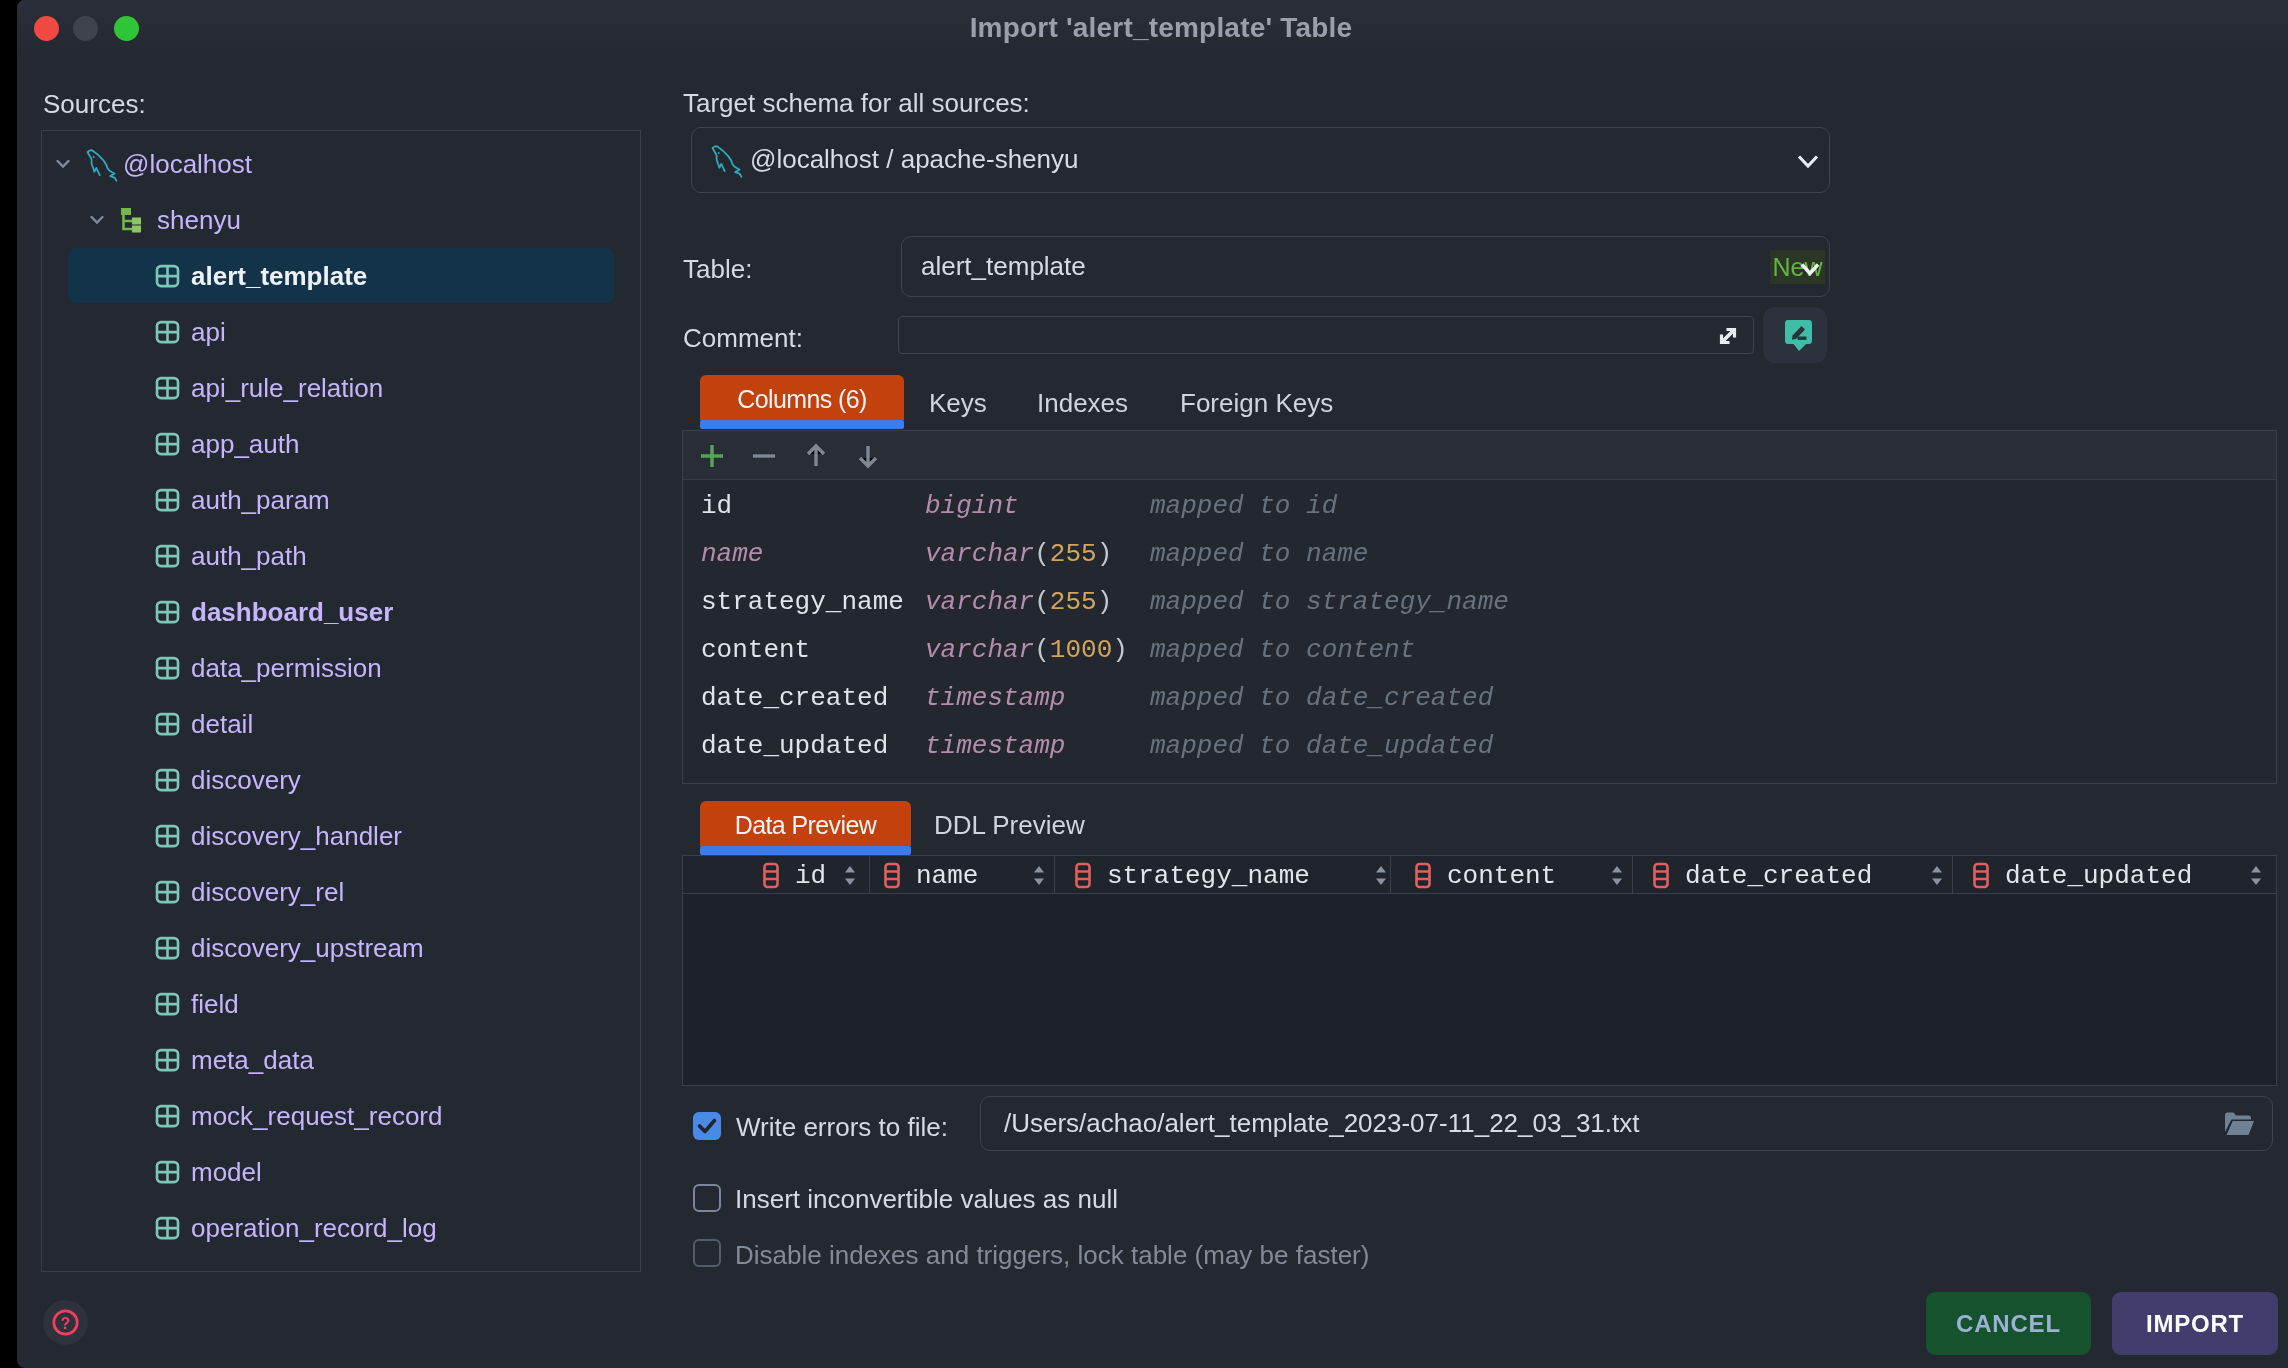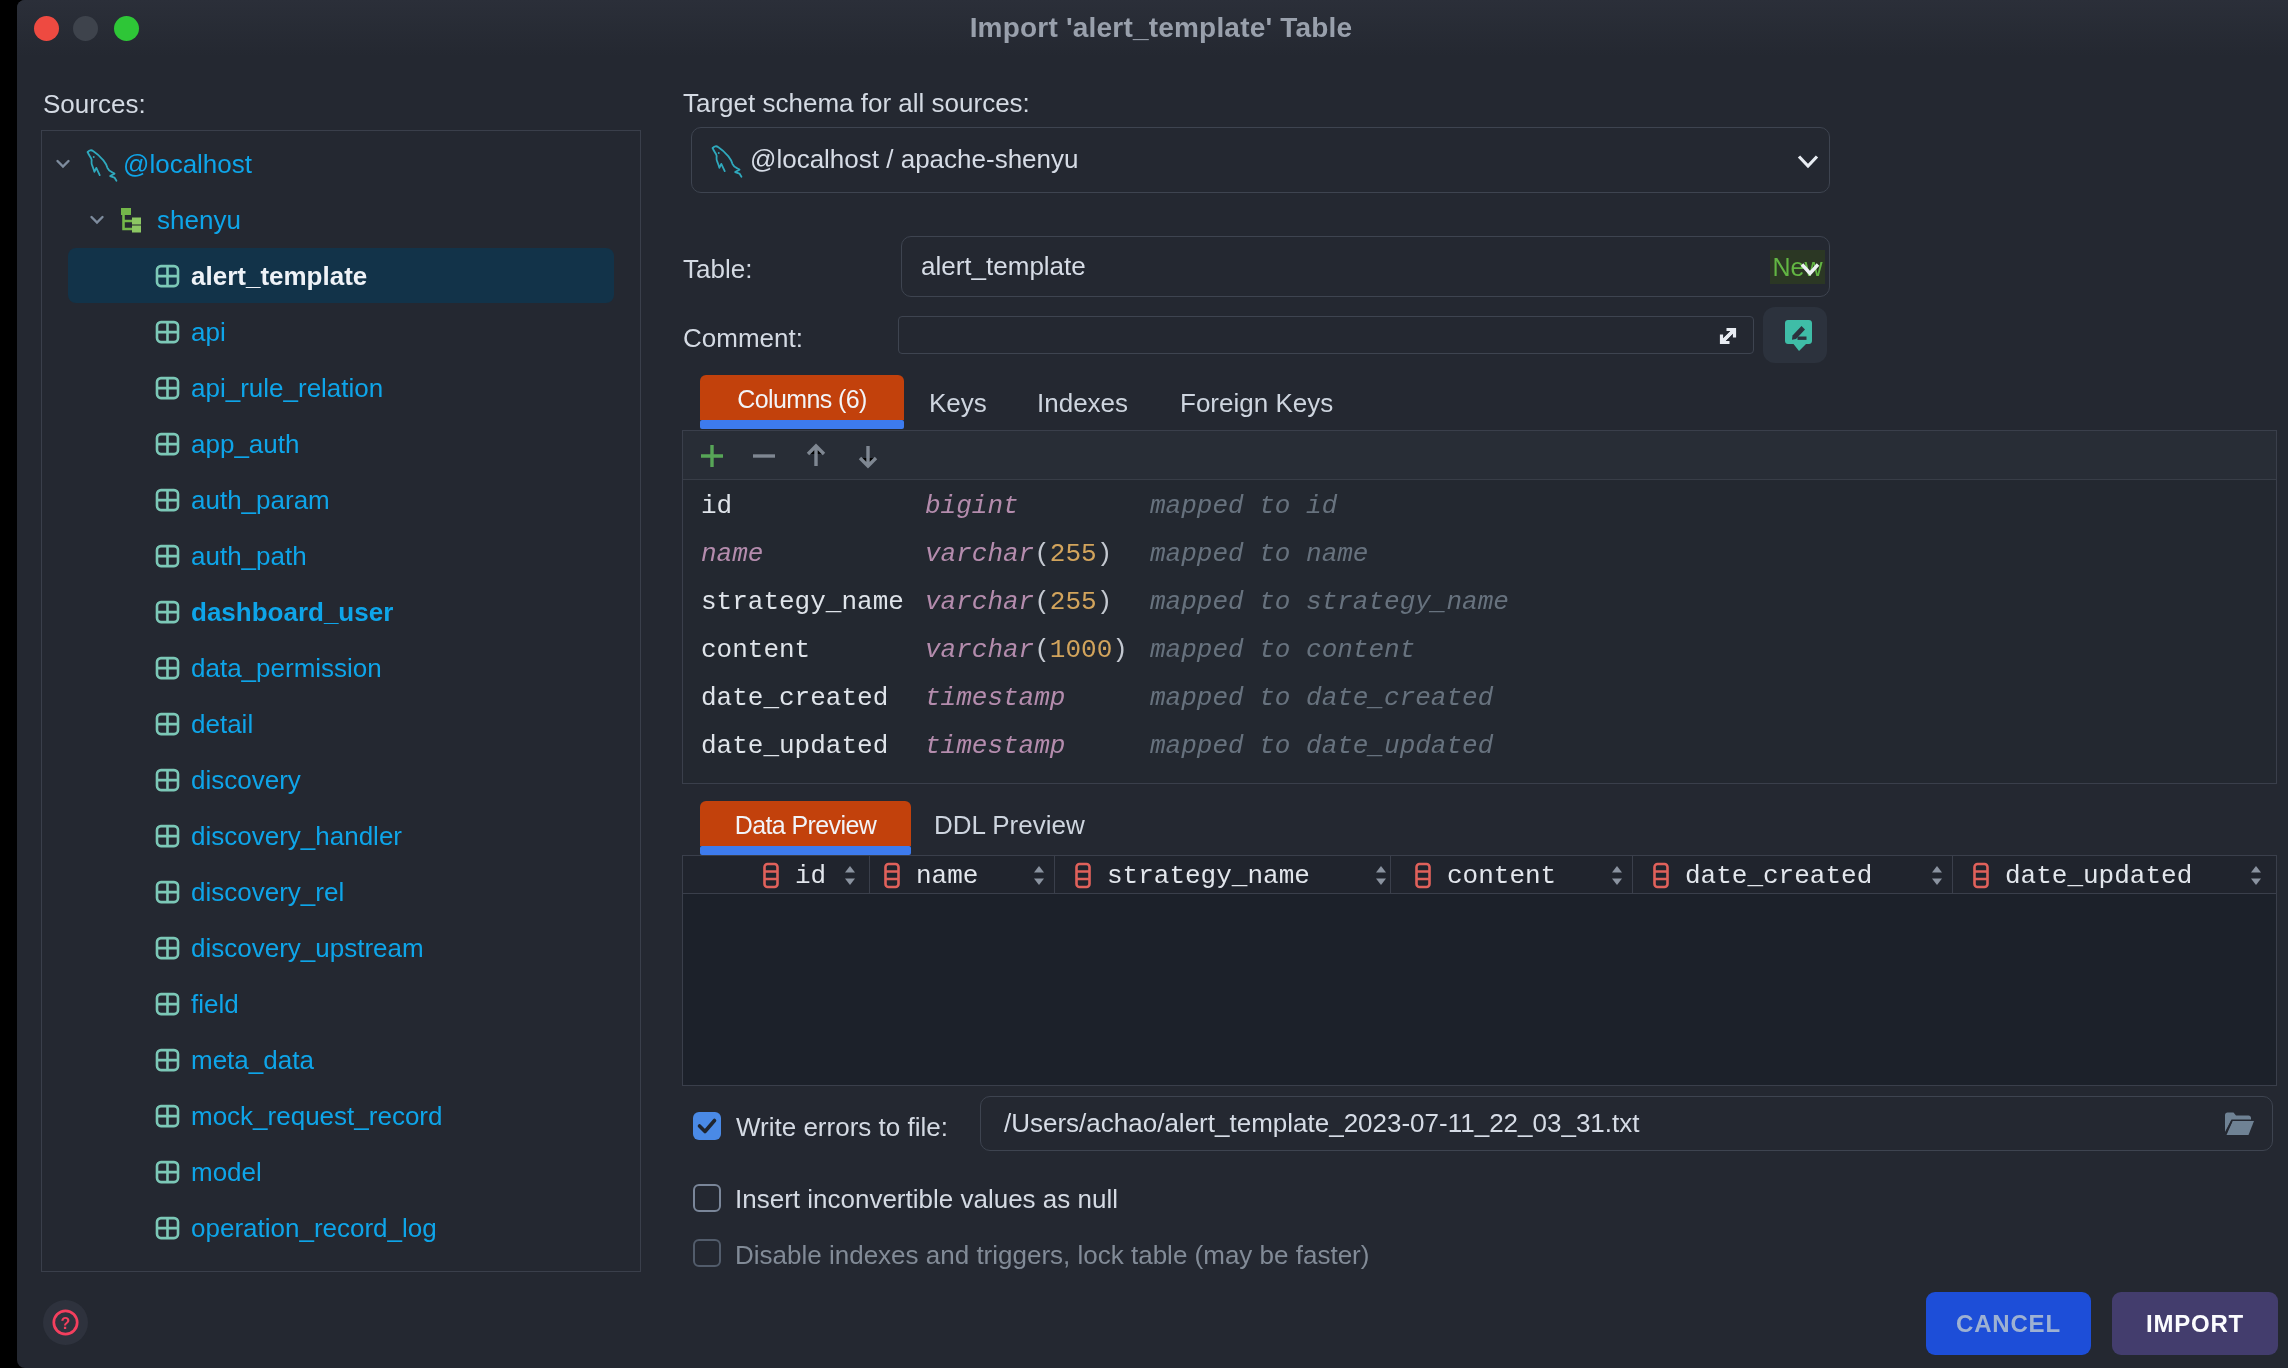--- a/index.html
+++ b/index.html
@@ -16,21 +16,21 @@
   }
   .tl { position:absolute; top:16px; width:25px; height:25px; border-radius:50%; }
   #title { position:absolute; top:12px; left:0; width:100%; text-align:center;
     font-size:28px; font-weight:bold; color:#99a0ac; letter-spacing:0.2px;}
   .label { font-size:26px; color:#d4dae3; }
   
   #treepanel { position:absolute; left:24px; top:130px; width:600px; height:1142px;
     border:1px solid #3a3f4b; background:#242831; overflow:hidden; }
   .trow { position:absolute; left:0; width:598px; height:56px; }
   .trow .txt { position:absolute; top:50%; transform:translateY(-50%);
-    font-size:26px; color:#0ea5e9; white-space:nowrap; }
+    font-size:26px; color:#c4b5fd; white-space:nowrap; }
   .sel { background:#123349; border-radius:8px; left:26px !important; width:546px !important; }
   .sel .txt { color:#eef2f7; font-weight:bold; }
   .ticon { position:absolute; top:50%; transform:translateY(-50%); }
   
   .ibox { position:absolute; border:1.5px solid #3e4450; border-radius:10px; background:#242831; }
   .mono { font-family:"Liberation Mono", monospace; }
   .tab { position:absolute; font-size:26px; color:#ced5df; }
   .tabsel { background:#c2410c; border-radius:6px 6px 0 0; color:#f2f4f8; text-align:center; font-size:25px; letter-spacing:-0.6px; }
   .tabline { position:absolute; background:#3d7bee; }
   .gridtxt { position:absolute; font-size:26px; white-space:pre; font-family:"Liberation Mono", monospace; }
@@ -428,16 +428,16 @@
     <div class="abs label" style="left:718px; top:1184px;">Insert inconvertible values as null</div>
     <div class="cb" style="left:676px; top:1239px; border:2.5px solid #525c6b;"></div>
     <div class="abs label" style="left:718px; top:1240px; color:#828b97;">Disable indexes and triggers, lock table (may be faster)</div>
   </div>
   <div id="footer">
     <div class="abs" style="left:26px; top:1300px; width:45px; height:45px; background:#2e323d; border-radius:50%;"></div>
     <svg class="abs" style="left:35px; top:1309px;" width="27" height="27" viewBox="0 0 27 27">
       <circle cx="13.5" cy="13.5" r="11.7" stroke="#f43f5e" stroke-width="2.7" fill="none"></circle>
       <text x="13.5" y="20" text-anchor="middle" font-family="Liberation Sans" font-size="16" font-weight="bold" fill="#f43f5e">?</text>
     </svg>
-    <div class="btn" style="left:1909px; width:165px; background:#1d4ed8; color:#9db1d2;">CANCEL</div>
+    <div class="btn" style="left:1909px; width:165px; background:#14532d; color:#9db1d2;">CANCEL</div>
     <div class="btn" style="left:2095px; width:166px; background:#433d6d; color:#fbfcfe;">IMPORT</div>
   </div>
 </div>
 
 </body></html>

